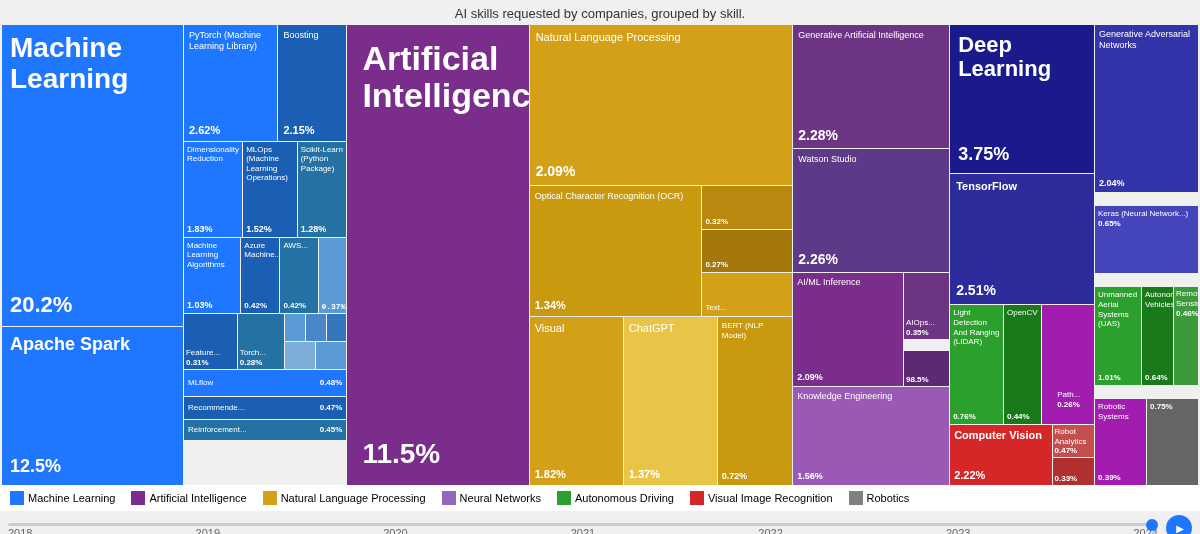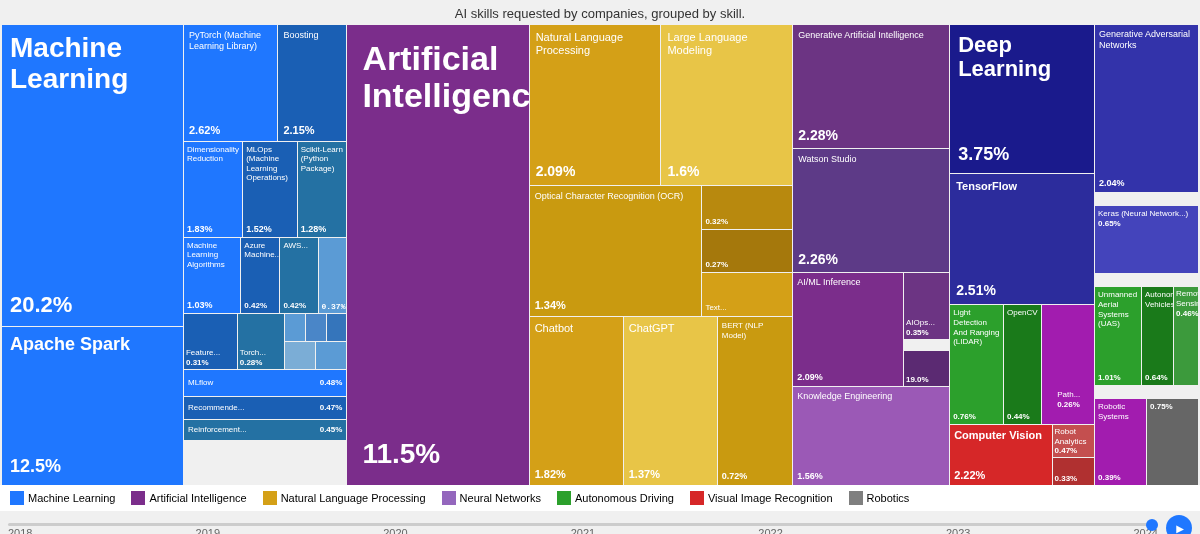--- a/index.html
+++ b/index.html
@@ -253,25 +253,20 @@
   </div>
 
   <div style="display:flex; flex-direction: column; width: 283px; gap: 1px;">
 
     <div class="row-cells" style="height: 160px;">
       <div class="cell" style="background:#d4a017; flex:1; justify-content: flex-start; padding: 6px;">
         <div class="cell-sublabel sm-text">Natural Language Processing</div>
         <div style="flex:1;"></div>
         <div class="cell-value md-text">2.09%</div>
       </div>
-      <div class="cell" style="background:#e8c547; flex:1; justify-content: flex-start; padding: 6px;">
-        <div class="cell-sublabel sm-text">Large Language Modeling</div>
-        <div style="flex:1;"></div>
-        <div class="cell-value md-text">1.6%</div>
-      </div>
     </div>
 
     <div class="row-cells" style="height: 130px;">
       <div class="cell" style="background:#c99a10; flex:1.8; justify-content: flex-start; padding: 5px;">
         <div class="cell-sublabel xs-text">Optical Character Recognition (OCR)</div>
         <div style="flex:1;"></div>
         <div class="cell-value sm-text">1.34%</div>
       </div>
       <div style="display:flex; flex-direction:column; gap:1px; flex:1;">
         <div class="cell" style="background:#b8890e; flex:1; padding:3px;">
@@ -281,21 +276,21 @@
           <div class="cell-value tiny-text">0.27%</div>
         </div>
         <div class="cell" style="background:#d4a017; flex:1; padding:3px;">
           <div class="cell-sublabel tiny-text">Text...</div>
         </div>
       </div>
     </div>
 
     <div class="row-cells" style="flex: 1;">
       <div class="cell" style="background:#d4a017; flex:1; justify-content:flex-start; padding:5px;">
-        <div class="cell-sublabel sm-text">Chatbot</div>
+        <div class="cell-sublabel sm-text">Visual</div>
         <div style="flex:1;"></div>
         <div class="cell-value sm-text">1.82%</div>
       </div>
       <div class="cell" style="background:#e8c547; flex:1; justify-content:flex-start; padding:5px;">
         <div class="cell-sublabel sm-text">ChatGPT</div>
         <div style="flex:1;"></div>
         <div class="cell-value sm-text">1.37%</div>
       </div>
       <div class="cell" style="background:#c99a10; flex:0.8; justify-content:flex-start; padding:4px;">
         <div class="cell-sublabel tiny-text">BERT (NLP Model)</div>
@@ -321,21 +316,21 @@
         <div class="cell-sublabel xs-text">AI/ML Inference</div>
         <div style="flex:1;"></div>
         <div class="cell-value xs-text">2.09%</div>
       </div>
       <div style="flex:0.8; display:flex; flex-direction:column; gap:12px;">
         <div class="cell" style="background:#6c3483; flex:1; padding:2px;">
           <div class="cell-sublabel tiny-text">AIOps...</div>
           <div class="cell-value tiny-text">0.35%</div>
         </div>
         <div class="cell" style="background:#5b2a72; flex:0.5; padding:2px;">
-          <div class="cell-value tiny-text">19.0%</div>
+          <div class="cell-value tiny-text">98.5%</div>
         </div>
       </div>
     </div>
     <div class="cell" style="background:#9b59b6; flex:0.8; justify-content:flex-start; padding:4px;">
       <div class="cell-sublabel xs-text">Knowledge Engineering</div>
       <div style="flex:1;"></div>
       <div class="cell-value xs-text">1.56%</div>
     </div>
   </div>
 

